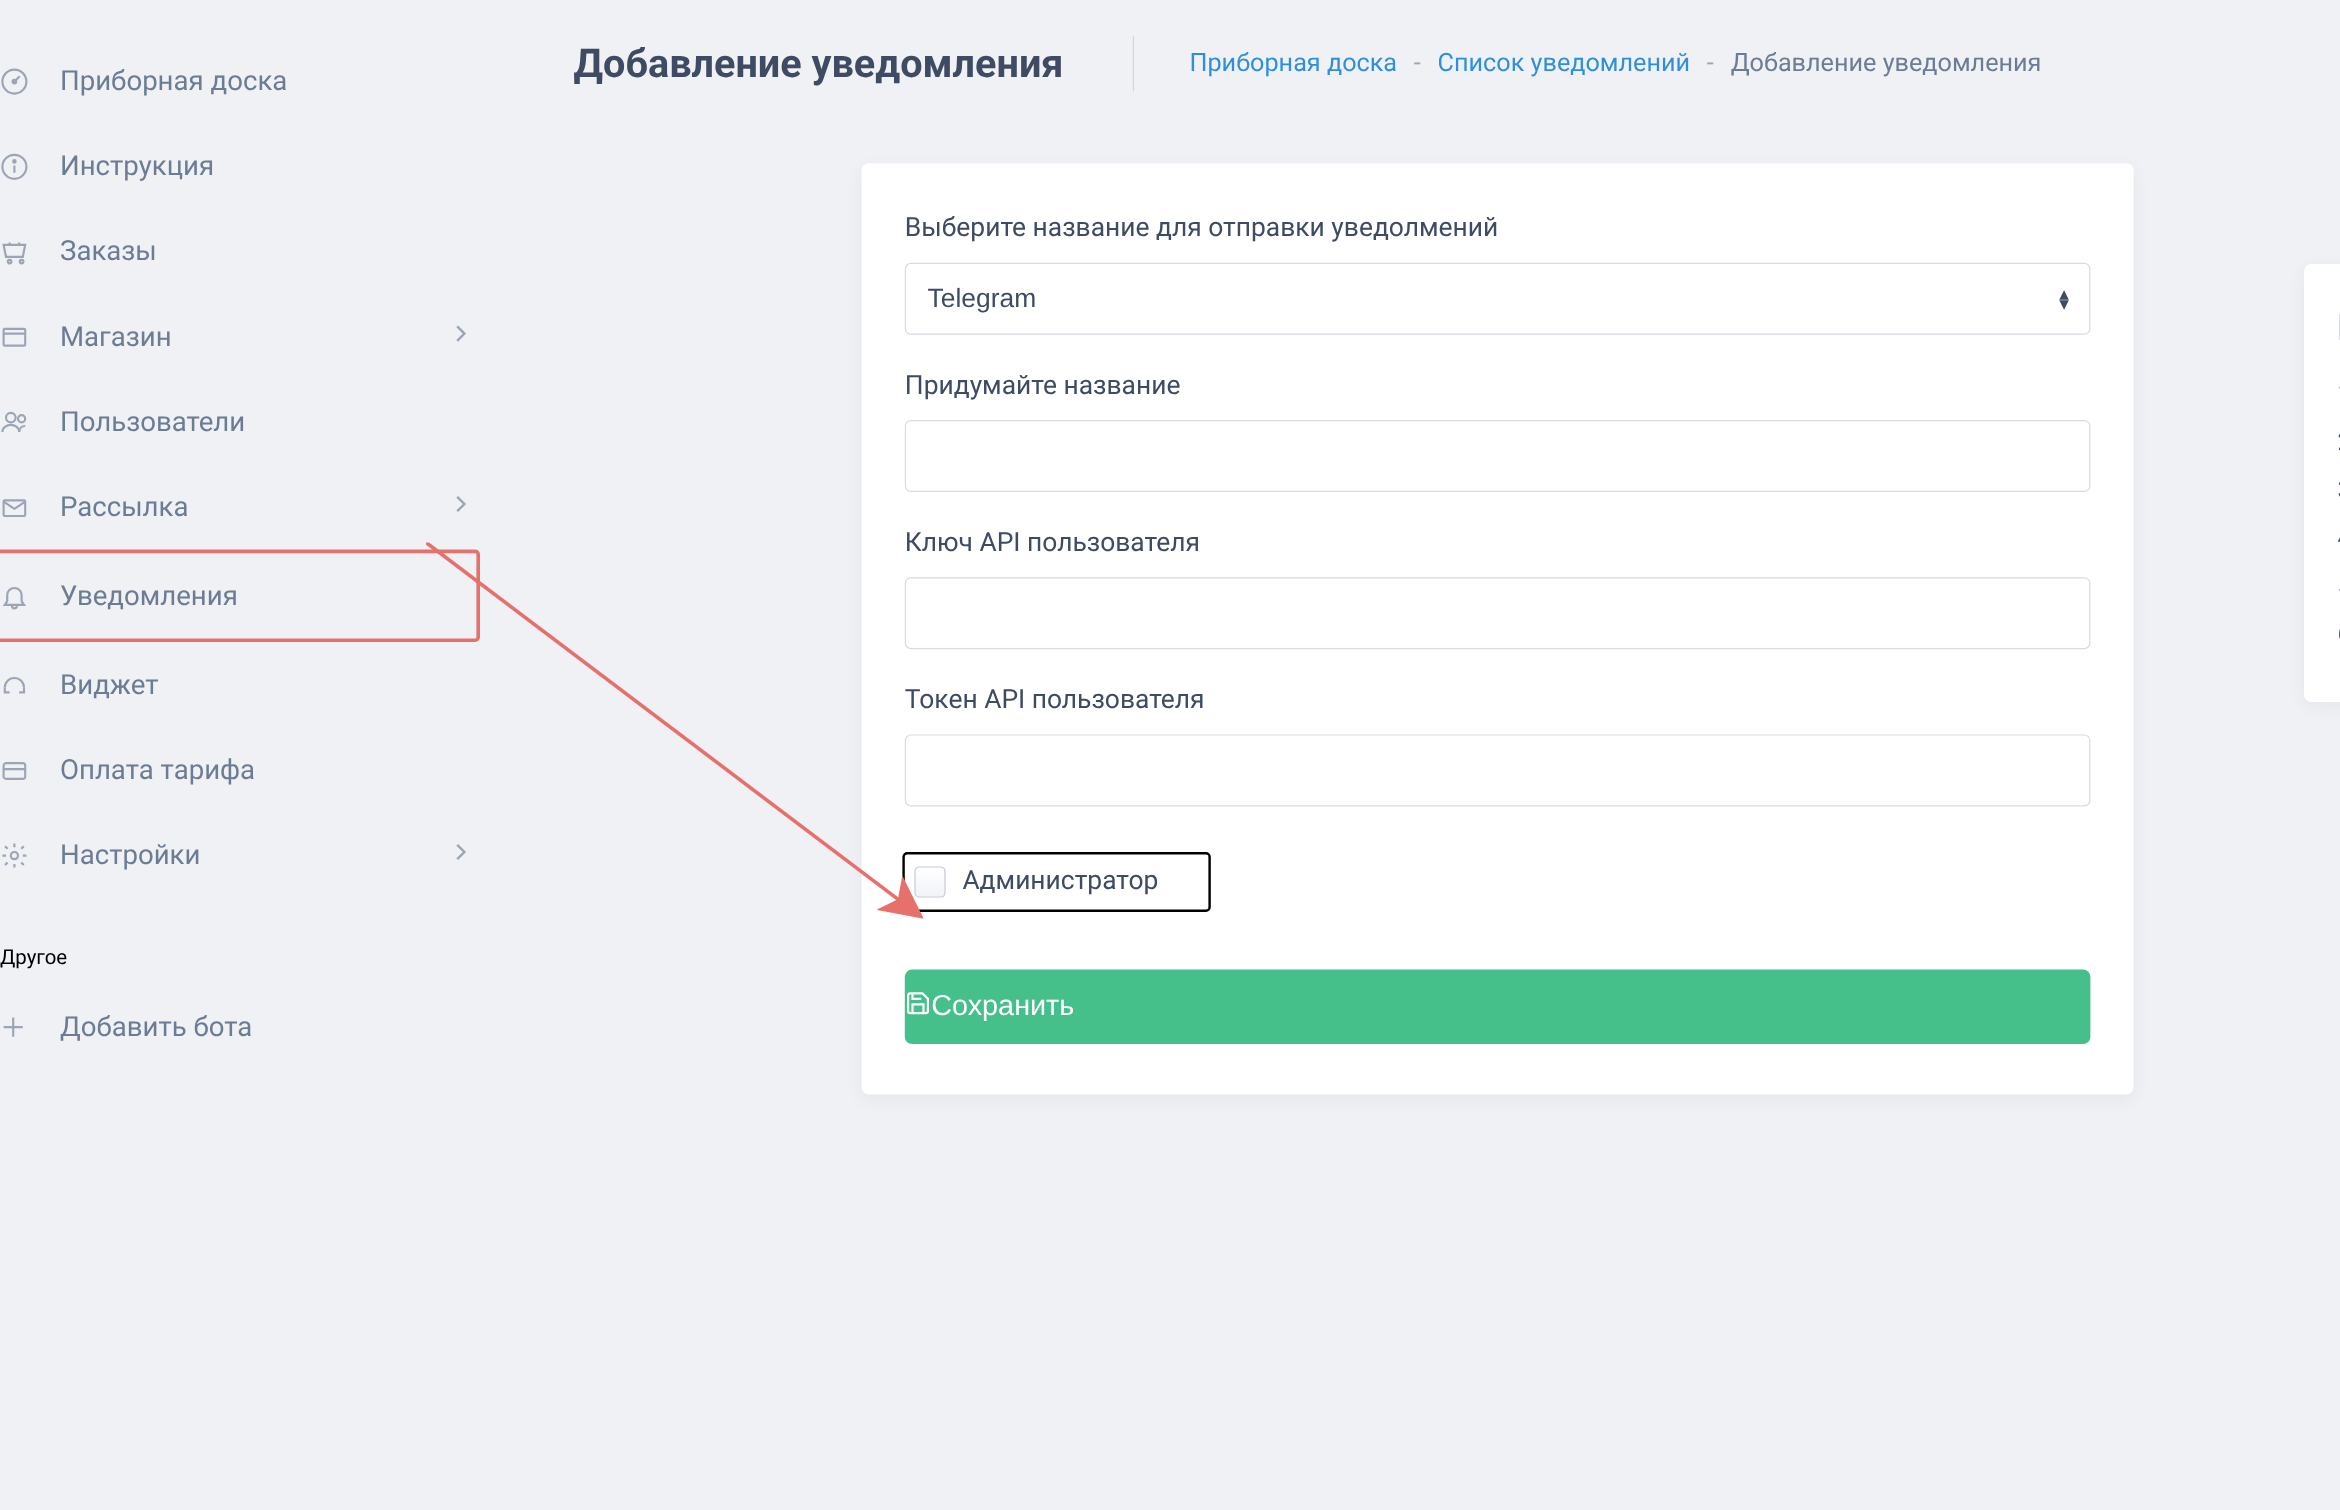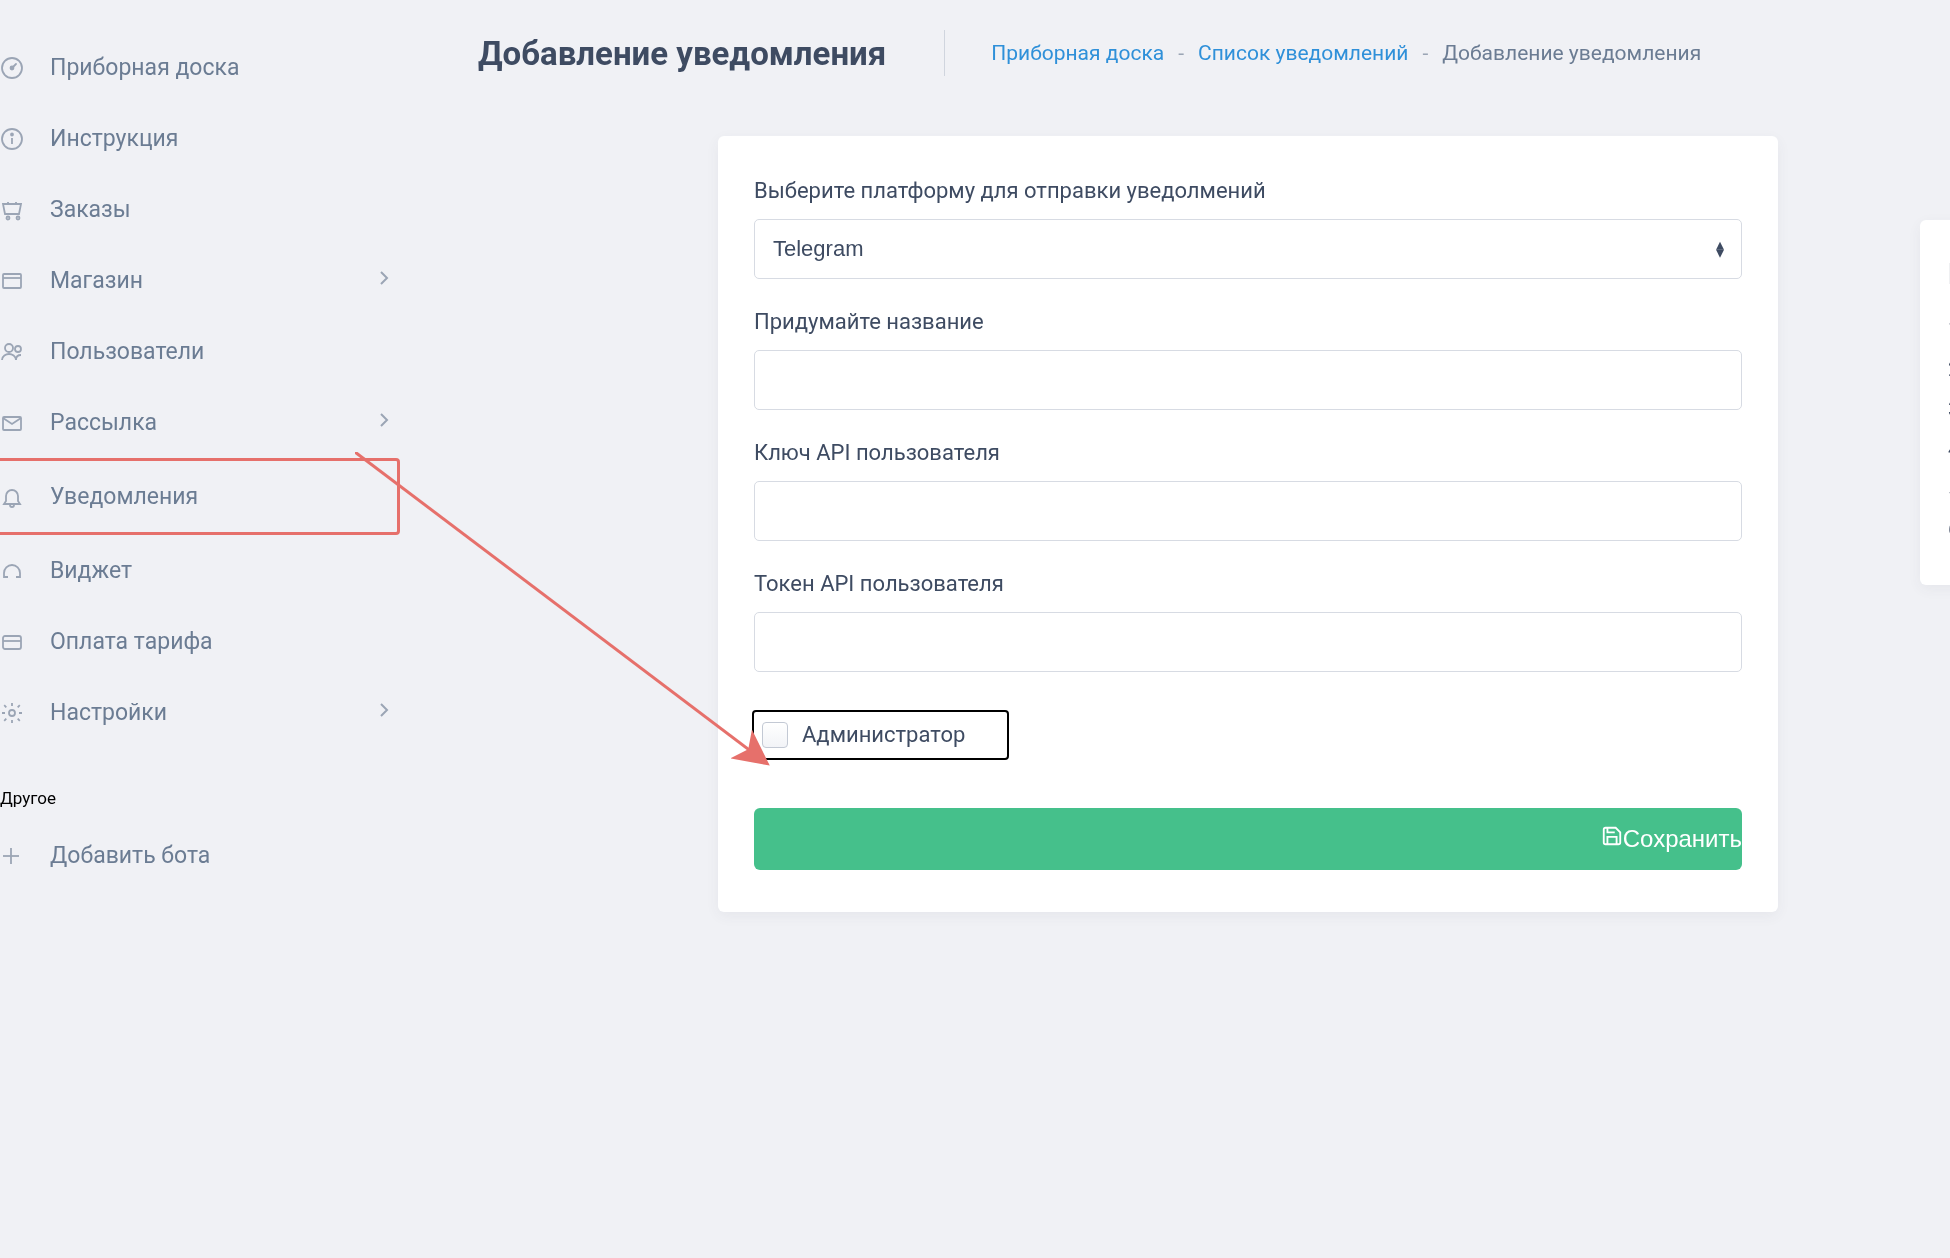--- a/index.html
+++ b/index.html
@@ -171,21 +171,21 @@
       width: 100%;
       height: 62px;
       background: #45c08b;
       border: none;
       border-radius: 6px;
       color: #fff;
       font-size: 24px;
       font-weight: 500;
       display: flex;
       align-items: center;
-      justify-content: flex-end;
+      justify-content: flex-start;
       gap: 0;
       cursor: pointer;
     }
 
     .help-panel {
       position: absolute;
       right: -230px;
       top: 220px;
       background: #ffffff;
       border-radius: 6px;
@@ -356,21 +356,21 @@
         <a>Приборная доска</a>
         <span class="sep">-</span>
         <a>Список уведомлений</a>
         <span class="sep">-</span>
         <span class="current">Добавление уведомления</span>
       </div>
     </div>
 
     <div class="card">
       <div class="form-group">
-        <label class="form-label">Выберите платформу для отправки уведолмений</label>
+        <label class="form-label">Выберите название для отправки уведолмений</label>
         <div class="form-select-wrapper">
           <input class="form-select" readonly="" value="Telegram" style="">
           <span class="sel-arrows">▴<br>▾</span>
         </div>
       </div>
       <div class="form-group">
         <label class="form-label">Придумайте название</label>
         <input class="form-input" type="text" value="" style="">
       </div>
       <div class="form-group">

